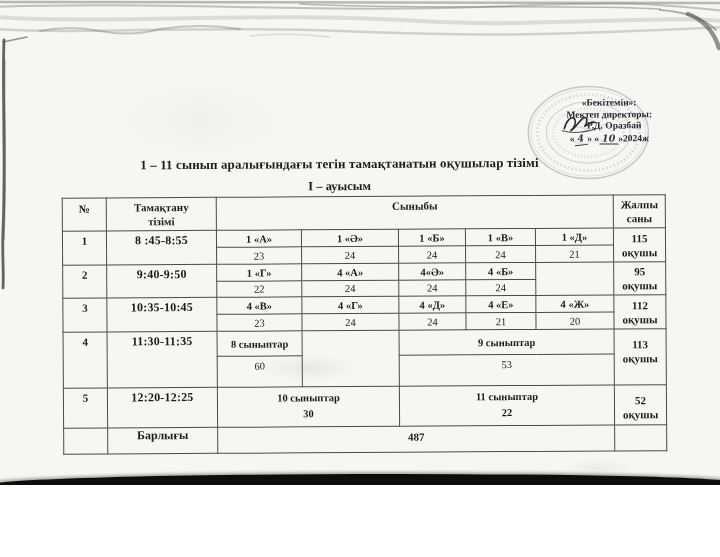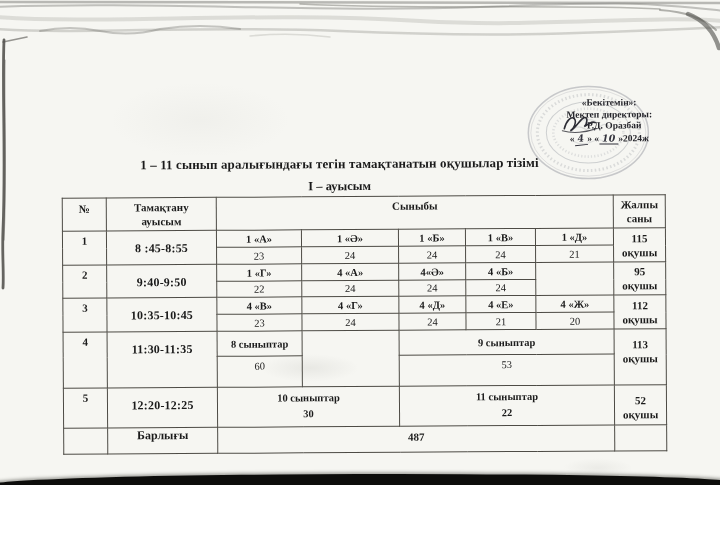--- a/index.html
+++ b/index.html
@@ -35,21 +35,21 @@
 
   
   table.tbl { position:absolute; left:62px; top:196px; width:603px;
               border-collapse:collapse; table-layout:fixed; font-weight:bold; }
   .tbl td { border:1px solid #4d4b45; padding:0 1px; text-align:center;
             font-size:10.5px; line-height:15px; overflow:hidden; vertical-align:middle; }
   .tbl { border:1.5px solid #45443e; }
   td.hnum  { font-size:11px; vertical-align:top; padding-top:3px; }
   td.hcell { font-size:11px; vertical-align:top; padding-top:2px; line-height:14px; }
   td.num   { font-size:11px; vertical-align:top; padding-top:2px; }
-  td.time  { font-size:12px; vertical-align:top; padding-top:10px; letter-spacing:.2px;margin-left:16px; }
+  td.time  { font-size:12px; vertical-align:top; padding-top:2px; letter-spacing:.2px;margin-left:16px; }
   td.tot   { font-size:11px; line-height:14px; }
   td.tot-top { vertical-align:top; padding-top:8px; }
   td.cnt   { font-weight:normal; font-size:10.5px; }
   td.cnt-top { vertical-align:top; padding-top:2px; }
   td.grp   { font-size:10.5px; }
   td.grp2  { font-size:10.5px; line-height:16px; vertical-align:top; padding-top:3px; }
   td.foot-label { font-size:12px; vertical-align:top; padding-top:0; }
   td.foot-val   { font-size:11px; vertical-align:top; padding-top:3px; }
   tr.h33{height:33px} tr.h17{height:17px} tr.h16{height:16px}
   tr.h25{height:25px} tr.h31{height:31px} tr.h40{height:40px} tr.h26{height:26px}
@@ -108,21 +108,21 @@
           <col style="width:70px">
           <col style="width:78px">
           <col style="width:52px">
       </colgroup>
 
       <tbody>
           <tr class="h33">
         <td class="hnum">№</td>
         <td class="hcell">
           <div>Тамақтану</div>
-          <div>ауысым</div>
+          <div>тізімі</div>
         </td>
         <td class="hcell" colspan="5">Сыныбы</td>
         <td class="hcell">
           <div>Жалпы</div>
           <div>саны</div>
         </td>
       </tr>
 
       <tr class="h17">
         <td class="num" rowspan="2">1</td>

